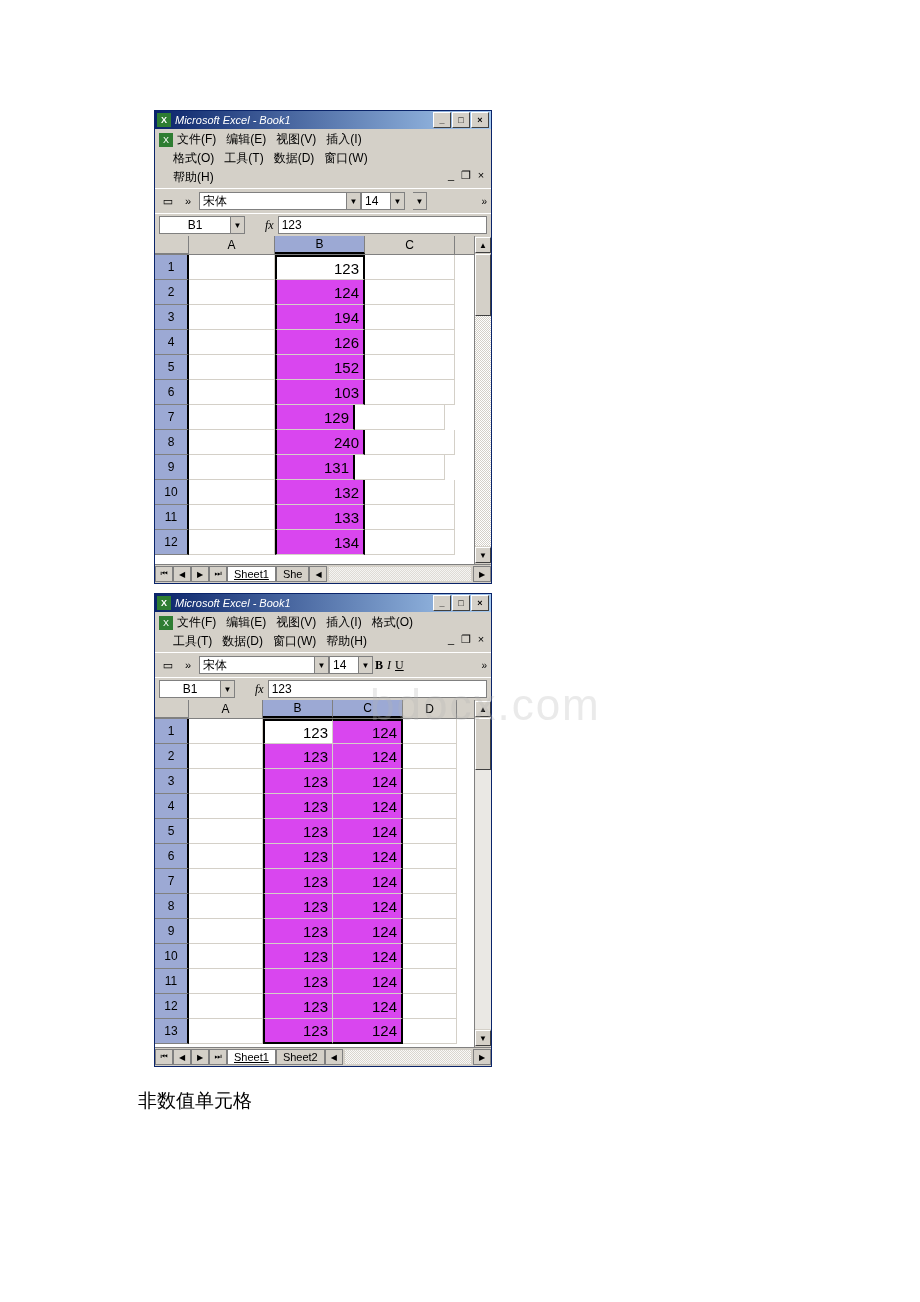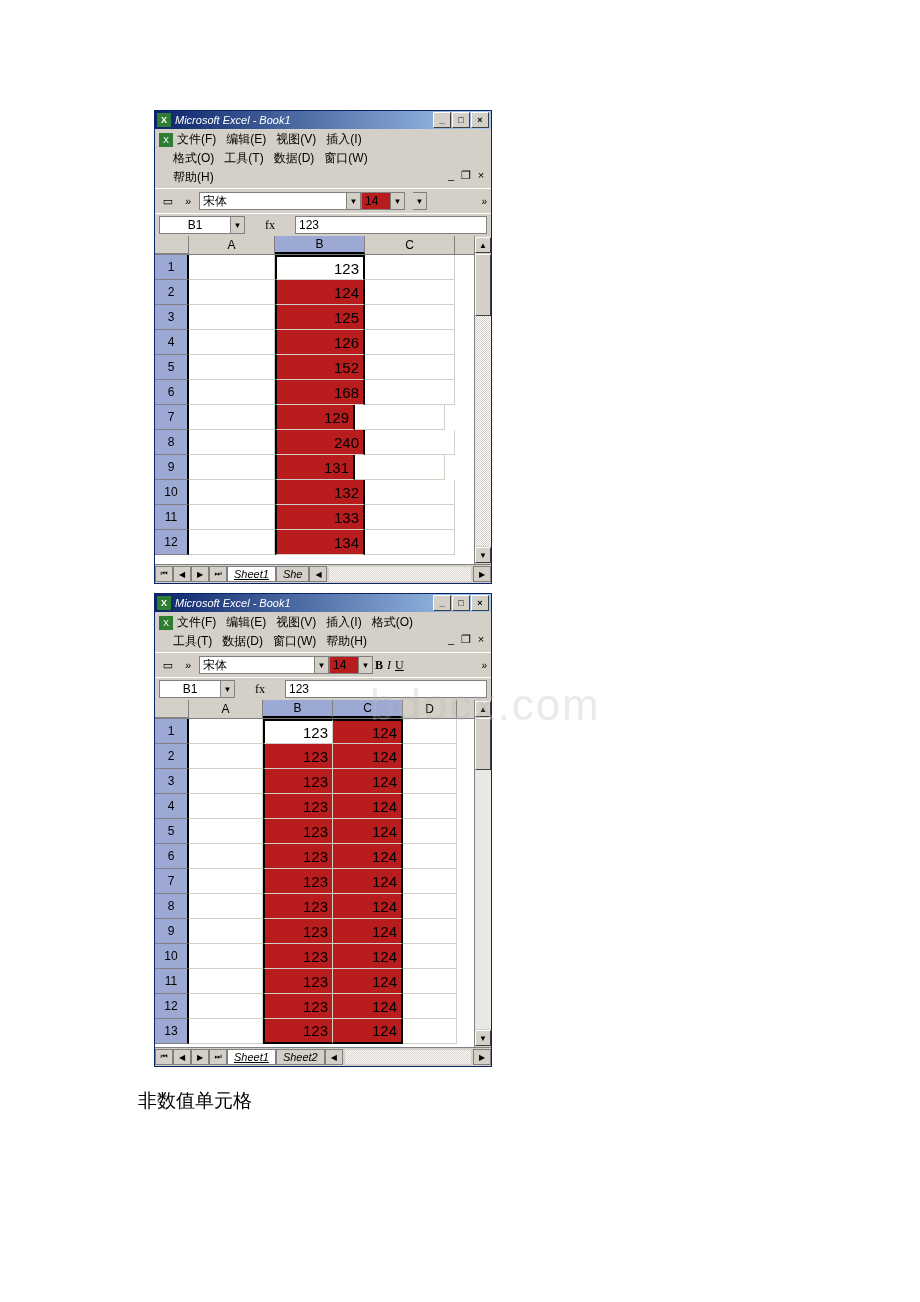--- a/index.html
+++ b/index.html
@@ -83,38 +83,38 @@
     font-size: 11px;
   }
   .font-box {
     background: #fff; border: 1px solid #808080;
     height: 16px; padding: 0 3px;
     font-family: "SimSun", sans-serif; font-size: 12px;
     display: flex; align-items: center;
     flex: 0 0 auto;
   }
   .font-dd { width: 13px; height: 16px; background: #d4d0c8; border: 1px solid #808080; border-left: none; display: flex; align-items: center; justify-content: center; font-size: 8px; }
-  .size-box { background: #b91c1c; border: 1px solid #808080; height: 16px; width: 22px; padding: 0 3px; font-size: 12px; display: flex; align-items: center; }
+  .size-box { background: #ffffff; border: 1px solid #808080; height: 16px; width: 22px; padding: 0 3px; font-size: 12px; display: flex; align-items: center; }
   .expand-btn { margin-left: auto; font-size: 10px; }
   .namebar {
     background: #d4d0c8;
     display: flex; align-items: center;
     padding: 2px 4px;
     border-top: 1px solid #fff;
     height: 18px;
     font-size: 12px;
   }
   .name-box {
     background: #fff; border: 1px solid #808080;
     width: 70px; height: 16px;
     display: flex; align-items: center; justify-content: center;
     font-family: "SimSun", sans-serif;
   }
   .name-dd { width: 13px; height: 16px; background: #d4d0c8; border: 1px solid #808080; border-left: none; display: flex; align-items: center; justify-content: center; font-size: 8px; margin-right: 20px; }
-  .fx { font-family: serif; margin-right: 20px; }
+  .fx { font-style: italic; font-family: serif; margin-right: 4px; }
   .formula-box {
     background: #fff; border: 1px solid #808080;
     flex: 1; height: 16px;
     padding: 0 3px;
     display: flex; align-items: center;
     font-family: "SimSun", sans-serif;
   }
   .grid-area {
     flex: 1;
     display: flex;
@@ -158,21 +158,21 @@
   .row-h.selected { background: #9ca9d4; border-right: 2px solid #000; }
   .cell {
     height: 25px;
     border-right: 1px solid #d4d0c8;
     border-bottom: 1px solid #d4d0c8;
     box-sizing: border-box;
     display: flex; align-items: center; justify-content: flex-end;
     padding: 0 4px;
     font-family: "SimSun", sans-serif; font-size: 15px;
   }
-  .cell.selected { background: #b91c1c; }
+  .cell.selected { background: #d946ef; }
   .cell.active { background: #fff; }
   .sel-border-top { border-top: 2px solid #000 !important; }
   .sel-border-bottom { border-bottom: 2px solid #000 !important; }
   .sel-border-left { border-left: 2px solid #000 !important; }
   .sel-border-right { border-right: 2px solid #000 !important; }
   .vscroll {
     width: 16px;
     background: #d4d0c8;
     border-left: 1px solid #808080;
     display: flex; flex-direction: column;
@@ -181,21 +181,21 @@
   .scroll-track { flex: 1; background: repeating-conic-gradient(#d4d0c8 0% 25%, #fff 0% 50%) 50% / 2px 2px; }
   .thumb { width: 14px; background: #d4d0c8; border: 1px solid #fff; border-right-color: #404040; border-bottom-color: #404040; margin: 0 auto; }
   .sheettabs {
     height: 18px;
     background: #d4d0c8;
     display: flex; align-items: center;
     font-size: 11px;
     border-top: 1px solid #808080;
   }
   .nav-btn { width: 16px; height: 14px; border: 1px solid #808080; display: flex; align-items: center; justify-content: center; font-size: 8px; background: #d4d0c8; }
-  .tab { padding: 0 6px; border: 1px solid #808080; background: #fff; font-family: "SimSun", sans-serif; height: 14px; display: flex; align-items: center; font-style: italic; }
+  .tab { padding: 0 6px; border: 1px solid #808080; background: #fff; font-family: "SimSun", sans-serif; height: 14px; display: flex; align-items: center; }
   .tab.inactive { background: #d4d0c8; }
   .tab.active { text-decoration: underline; }
   .hscroll-track { flex: 1; background: repeating-conic-gradient(#d4d0c8 0% 25%, #fff 0% 50%) 50% / 2px 2px; height: 14px; margin: 0 2px; }
   .statusbar {
     height: 18px;
     background: #d4d0c8;
     border-top: 1px solid #fff;
     display: flex; align-items: center;
     font-size: 12px; font-family: "SimSun", sans-serif;
     padding: 0 4px;
@@ -295,39 +295,39 @@
           </div>
           <div class="row">
             <div class="row-h selected">2</div>
             <div class="cell" style="width: 86px;"></div>
             <div class="cell selected sel-border-left sel-border-right" style="width: 90px;">124</div>
             <div class="cell" style="width: 90px;"></div>
           </div>
           <div class="row">
             <div class="row-h selected">3</div>
             <div class="cell" style="width: 86px;"></div>
-            <div class="cell selected sel-border-left sel-border-right" style="width: 90px;">125</div>
+            <div class="cell selected sel-border-left sel-border-right" style="width: 90px;">194</div>
             <div class="cell" style="width: 90px;"></div>
           </div>
           <div class="row">
             <div class="row-h selected">4</div>
             <div class="cell" style="width: 86px;"></div>
             <div class="cell selected sel-border-left sel-border-right" style="width: 90px;">126</div>
             <div class="cell" style="width: 90px;"></div>
           </div>
           <div class="row">
             <div class="row-h selected">5</div>
             <div class="cell" style="width: 86px;"></div>
             <div class="cell selected sel-border-left sel-border-right" style="width: 90px;">152</div>
             <div class="cell" style="width: 90px;"></div>
           </div>
           <div class="row">
             <div class="row-h selected">6</div>
             <div class="cell" style="width: 86px;"></div>
-            <div class="cell selected sel-border-left sel-border-right" style="width: 90px;">168</div>
+            <div class="cell selected sel-border-left sel-border-right" style="width: 90px;">103</div>
             <div class="cell" style="width: 90px;"></div>
           </div>
           <div class="row">
             <div class="row-h selected">7</div>
             <div class="cell" style="width: 86px;"></div>
             <div class="cell selected sel-border-left sel-border-right" style="width: 80px;">129</div>
             <div class="cell" style="width: 90px;"></div>
           </div>
           <div class="row">
             <div class="row-h selected">8</div>

